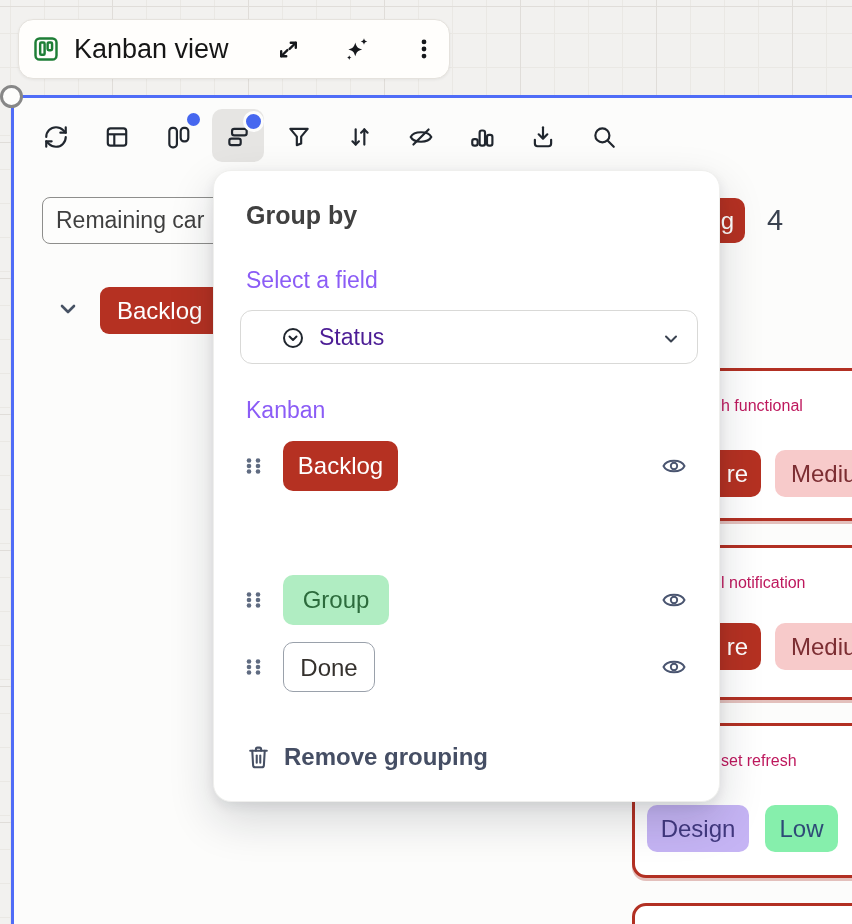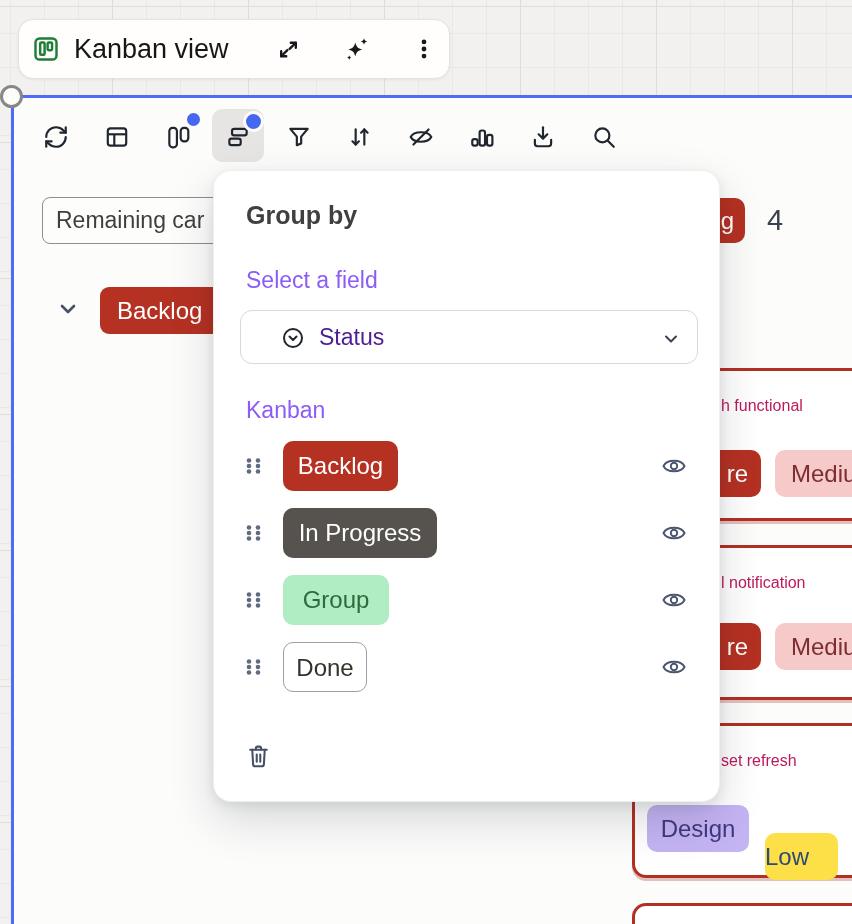--- a/index.html
+++ b/index.html
@@ -56,38 +56,38 @@
 
   
   .card{left:632px;width:260px;background:#ffffff;border:3.5px solid #b23023;border-radius:14px;
         box-shadow:0 3px 0 rgba(160,35,25,.28);box-sizing:border-box;z-index:3;cursor:pointer;}
   .card .ctitle{position:absolute;left:86px;top:26px;font-size:16px;color:#be185d;white-space:nowrap;}
   .tag{position:absolute;height:47px;border-radius:10px;font-size:24px;line-height:47px;
        box-sizing:border-box;white-space:nowrap;overflow:visible;}
   .tag.red{background:#b53122;color:#ffffff;text-align:right;padding-right:13px;}
   .tag.pink{background:#f7caca;color:#7c2d32;padding-left:16px;}
   .tag.purple{background:#c5b4f4;color:#41387f;text-align:center;}
-  .tag.blue{background:#fde047;color:#2e4a77;margin-top:28px;}
+  .tag.blue{background:#86efac;color:#2e4a77;text-align:center;}
 
   
   .popup{left:213px;top:170px;width:505px;height:630px;background:#ffffff;border:1px solid #efefed;
          border-radius:18px;z-index:20;
          box-shadow:0 18px 45px rgba(16,24,40,.16),0 4px 12px rgba(16,24,40,.08);}
   .popup .ptitle{position:absolute;left:32px;top:30px;font-size:25px;font-weight:700;color:#404040;}
   .popup .plabel{position:absolute;left:32px;font-size:23px;color:#8b5cf6;}
   .select{position:absolute;left:26px;top:139px;width:458px;height:54px;border:1.5px solid #d9d9d7;
           border-radius:12px;box-sizing:border-box;cursor:pointer;background:#fff;}
   .select .sel-text{position:absolute;left:78px;top:13px;font-size:23px;color:#4c1d95;}
   .opt-row{position:absolute;left:0;width:505px;height:50px;}
   .opt-badge{position:absolute;left:69px;top:0;height:50px;border-radius:10px;font-size:24px;
              line-height:50px;text-align:center;box-sizing:border-box;cursor:pointer;}
   .opt-badge.red{background:#b53122;color:#fff;width:115px;}
   .opt-badge.dark{background:#56524d;color:#fff;width:154px;}
   .opt-badge.green{background:#b0edc2;color:#2c6b3c;width:106px;}
-  .opt-badge.outline{background:#fff;color:#35312d;border:1.5px solid #9aa1ab;width:84px;}
+  .opt-badge.outline{background:#fff;color:#35312d;border:1.5px solid #9aa1ab;width:92px;}
   .drag{position:absolute;left:32px;top:17px;width:15px;height:16px;cursor:grab;}
   .eye-btn{position:absolute;left:448px;top:14px;width:24px;height:22px;cursor:pointer;}
   .remove-row{position:absolute;left:32px;top:572px;display:flex;align-items:center;gap:13px;cursor:pointer;}
   .remove-row span{font-size:24px;font-weight:600;color:#454e64;}
 </style>
 </head>
 <body>
 
 <div class="abs widget"></div>
 
@@ -220,35 +220,20 @@
         <circle cx="12" cy="8" r="2.3"></circle>
         <circle cx="3" cy="13.5" r="2.3"></circle>
         <circle cx="12" cy="13.5" r="2.3"></circle>
     </svg>
     <div class="opt-badge red">Backlog</div>
     <svg class="eye-btn" viewBox="0 0 24 20" fill="none" stroke="#4a5570" stroke-width="1.9">
       <path d="M1.5 10c3.2-7 17.8-7 21 0-3.2 7-17.8 7-21 0Z"></path>
         <circle cx="12" cy="10" r="3.2"></circle>
     </svg>
   </div>
-  <div class="opt-row" style="top:337px">
-    <svg class="drag" viewBox="0 0 15 16" fill="#5f6b81">
-      <circle cx="3" cy="2.5" r="2.3"></circle>
-        <circle cx="12" cy="2.5" r="2.3"></circle>
-        <circle cx="3" cy="8" r="2.3"></circle>
-        <circle cx="12" cy="8" r="2.3"></circle>
-        <circle cx="3" cy="13.5" r="2.3"></circle>
-        <circle cx="12" cy="13.5" r="2.3"></circle>
-    </svg>
-    <div class="opt-badge dark">In Progress</div>
-    <svg class="eye-btn" viewBox="0 0 24 20" fill="none" stroke="#4a5570" stroke-width="1.9">
-      <path d="M1.5 10c3.2-7 17.8-7 21 0-3.2 7-17.8 7-21 0Z"></path>
-        <circle cx="12" cy="10" r="3.2"></circle>
-    </svg>
-  </div>
   <div class="opt-row" style="top:404px">
     <svg class="drag" viewBox="0 0 15 16" fill="#5f6b81">
       <circle cx="3" cy="2.5" r="2.3"></circle>
         <circle cx="12" cy="2.5" r="2.3"></circle>
         <circle cx="3" cy="8" r="2.3"></circle>
         <circle cx="12" cy="8" r="2.3"></circle>
         <circle cx="3" cy="13.5" r="2.3"></circle>
         <circle cx="12" cy="13.5" r="2.3"></circle>
     </svg>
     <div class="opt-badge green">Group</div>
@@ -274,20 +259,21 @@
   </div>
 
   <div class="remove-row">
     <svg class="icon" width="25" height="27" viewBox="0 0 24 26" fill="none" stroke="#475064" stroke-width="2" stroke-linecap="round" stroke-linejoin="round">
       <path d="M4 6.5h16"></path>
         <path d="M9.5 6.5V5c0-.8.7-1.5 1.5-1.5h2c.8 0 1.5.7 1.5 1.5v1.5"></path>
       <path d="M6 6.5l.8 14c.1 1.1 1 1.9 2.1 1.9h6.2c1.1 0 2-.8 2.1-1.9l.8-14"></path>
       <path d="M10.3 11v7"></path>
         <path d="M13.7 11v7"></path>
     </svg>
+    <span>Remove grouping</span>
   </div>
 </div>
 
 <div class="abs pill">
   <div class="seg main">
     <svg class="icon" width="28" height="28" viewBox="0 0 24 24" fill="none" stroke="#1e7e36" stroke-width="2.1" stroke-linejoin="round">
       <rect x="3" y="3" width="18" height="18" rx="3.5"></rect>
       <rect x="7" y="6.5" width="3.8" height="10.5" rx="1"></rect>
       <rect x="13.4" y="6.5" width="3.8" height="6.5" rx="1"></rect>
     </svg>

